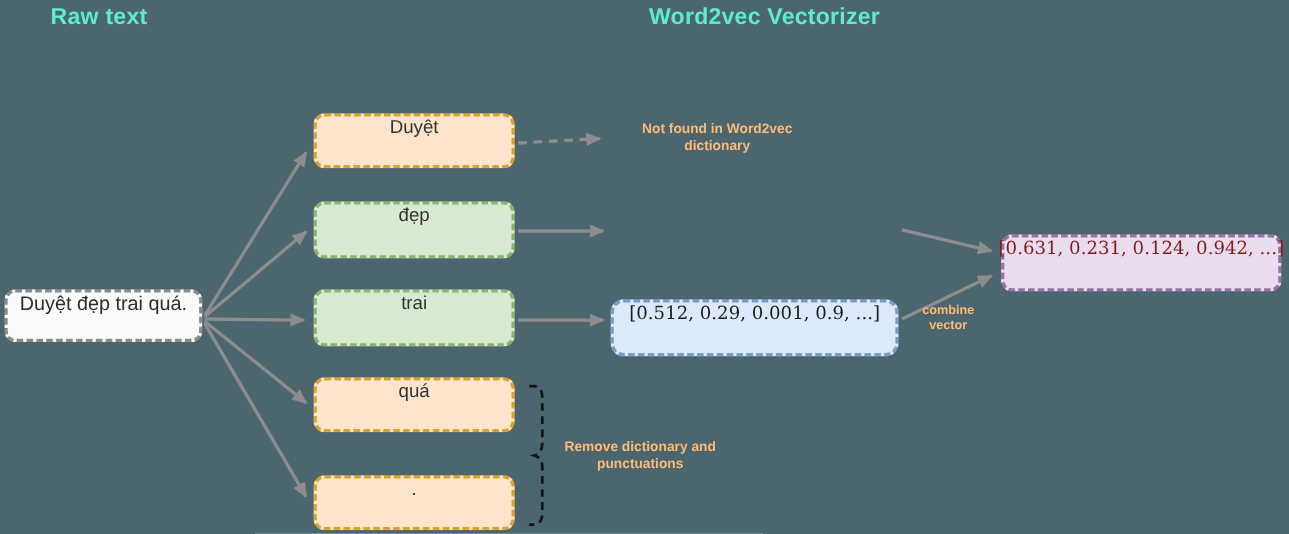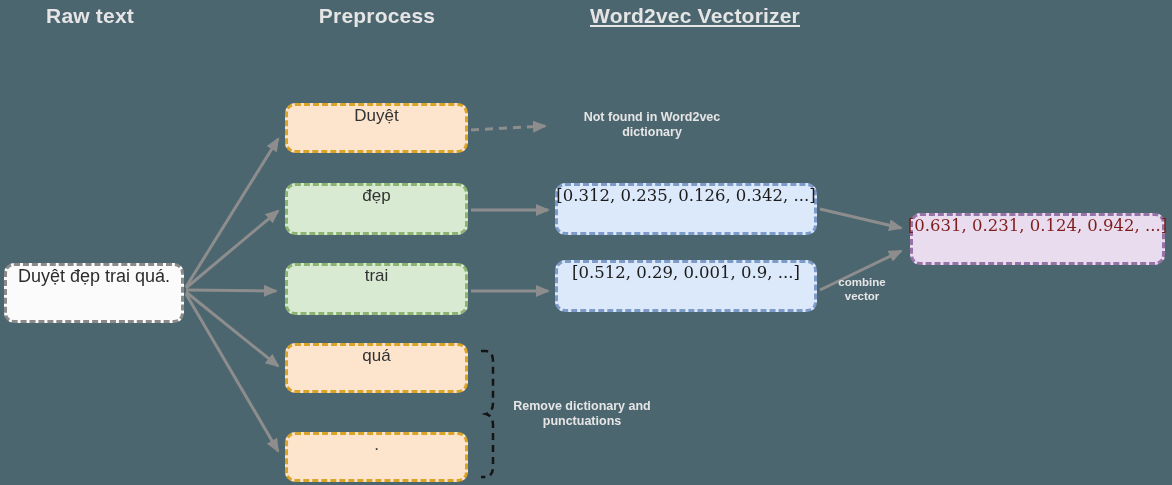--- a/index.html
+++ b/index.html
@@ -11,77 +11,76 @@
     --gray-fill:#fbfbfb; --gray-stroke:#8a8a8a;
   }
   html,body{margin:0;padding:0;}
   #canvas{
     position:relative; width:1172px; height:485px;
     background:var(--background); overflow:hidden;
     font-family:"Liberation Sans", sans-serif;
   }
   .hdr{
     position:absolute; top:4px; font-size:21px; font-weight:bold;
-    color:#e5e5e5; text-align:center; letter-spacing:.2px;
+    color:#5eead4; text-align:center; letter-spacing:.2px;
   }
   .hdr-raw{left:25px; width:130px;}
   .hdr-pre{left:307px; width:140px;}
-  .hdr-vec{left:570px; width:250px;text-decoration:underline;}
+  .hdr-vec{left:570px; width:250px;}
   .hdr-out{left:962px; width:140px;}
   .box{
     position:absolute; box-sizing:border-box; border:3px dashed;
     border-radius:10px; display:flex; align-items:flex-start; justify-content:center;
     text-align:center;
   }
   .raw-box{
-    left:4px; top:263px; width:180px; height:60px;
+    left:4px; top:263px; width:180px; height:48px;
     background:var(--gray-fill); border-color:var(--gray-stroke);
     font-size:18px; color:#2d2d2d;
   }
   .token{left:285px; width:183px; font-size:17px; color:#333333; height:50px;}
   .tok-orange{background:var(--orange-fill); border-color:var(--orange-stroke);}
   .tok-green{background:var(--green-fill); border-color:var(--green-stroke);}
   .tok-0{top:103px;}
   .tok-1{top:183px; height:52px;}
   .tok-2{top:263px; height:52px;}
   .tok-3{top:343px;}
   .tok-4{top:432px;}
   .vec{
     left:555px; width:262px; height:52px;
     background:var(--blue-fill); border-color:var(--blue-stroke);
     font-family:"DejaVu Serif", serif; font-size:16.5px; color:#1b1b1b;
     white-space:nowrap;
   }
   .vec-0{top:183px;}
-  .vec-1{top:260px;}
+  .vec-1{top:272px;border-radius:12px;}
   .out-box{
     left:910px; top:213px; width:255px; height:52px;
     background:var(--purple-fill); border-color:var(--purple-stroke);
     font-family:"DejaVu Serif", serif; font-size:16.5px; color:#7f1d1d;
     white-space:nowrap;
   }
   .note{
-    position:absolute; font-weight:bold; color:#e5e5e5;
+    position:absolute; font-weight:bold; color:#fdba74;
     text-align:center; line-height:1.2;
   }
   .note-notfound{left:572px; top:110px; width:160px; font-size:12.5px;}
   .note-combine{left:832px; top:232px; width:60px; font-size:11.5px;margin-top:44px;}
   .note-remove{left:508px; top:399px; width:148px; font-size:12.5px;}
   #arrows{position:absolute; left:0; top:0; width:1172px; height:485px; pointer-events:none;}
   .arrow-line{stroke:var(--arrow); stroke-width:3; fill:none;}
   .arrow-dashed{stroke-dasharray:8,6;}
   .bracket-path{stroke:var(--bracket); stroke-width:2.5; fill:none; stroke-dasharray:7,5;}
 </style>
 </head>
 <body>
 
 <div id="canvas">
 
   <div class="hdr hdr-raw">Raw text</div>
-  <div class="hdr hdr-pre">Preprocess</div>
   <div class="hdr hdr-vec">Word2vec Vectorizer</div>
 
   <svg id="arrows" viewBox="0 0 1172 485">
     <defs>
       <marker id="ah" markerUnits="userSpaceOnUse" markerWidth="14" markerHeight="12" refX="12" refY="6" orient="auto">
         <path d="M0,0 L14,6 L0,12 Z" style="fill:var(--arrow)"></path>
       </marker>
     </defs>
     <line class="arrow-line" x1="186" y1="287" x2="278" y2="139" marker-end="url(#ah)"></line>
     <line class="arrow-line" x1="186" y1="288" x2="278" y2="211" marker-end="url(#ah)"></line>
@@ -109,23 +108,20 @@
   <div class="box token tok-2 tok-green">
     <span>trai</span>
   </div>
   <div class="box token tok-3 tok-orange">
     <span>quá</span>
   </div>
   <div class="box token tok-4 tok-orange">
     <span>.</span>
   </div>
 
-  <div class="box vec vec-0">
-    <span>[0.312, 0.235, 0.126, 0.342, ...]</span>
-  </div>
   <div class="box vec vec-1">
     <span>[0.512, 0.29, 0.001, 0.9, ...]</span>
   </div>
 
   <div class="box out-box">
     <span>[0.631, 0.231, 0.124, 0.942, ...]</span>
   </div>
 
   <div class="note note-notfound">Not found in Word2vec dictionary</div>
   <div class="note note-combine">combine vector</div>

